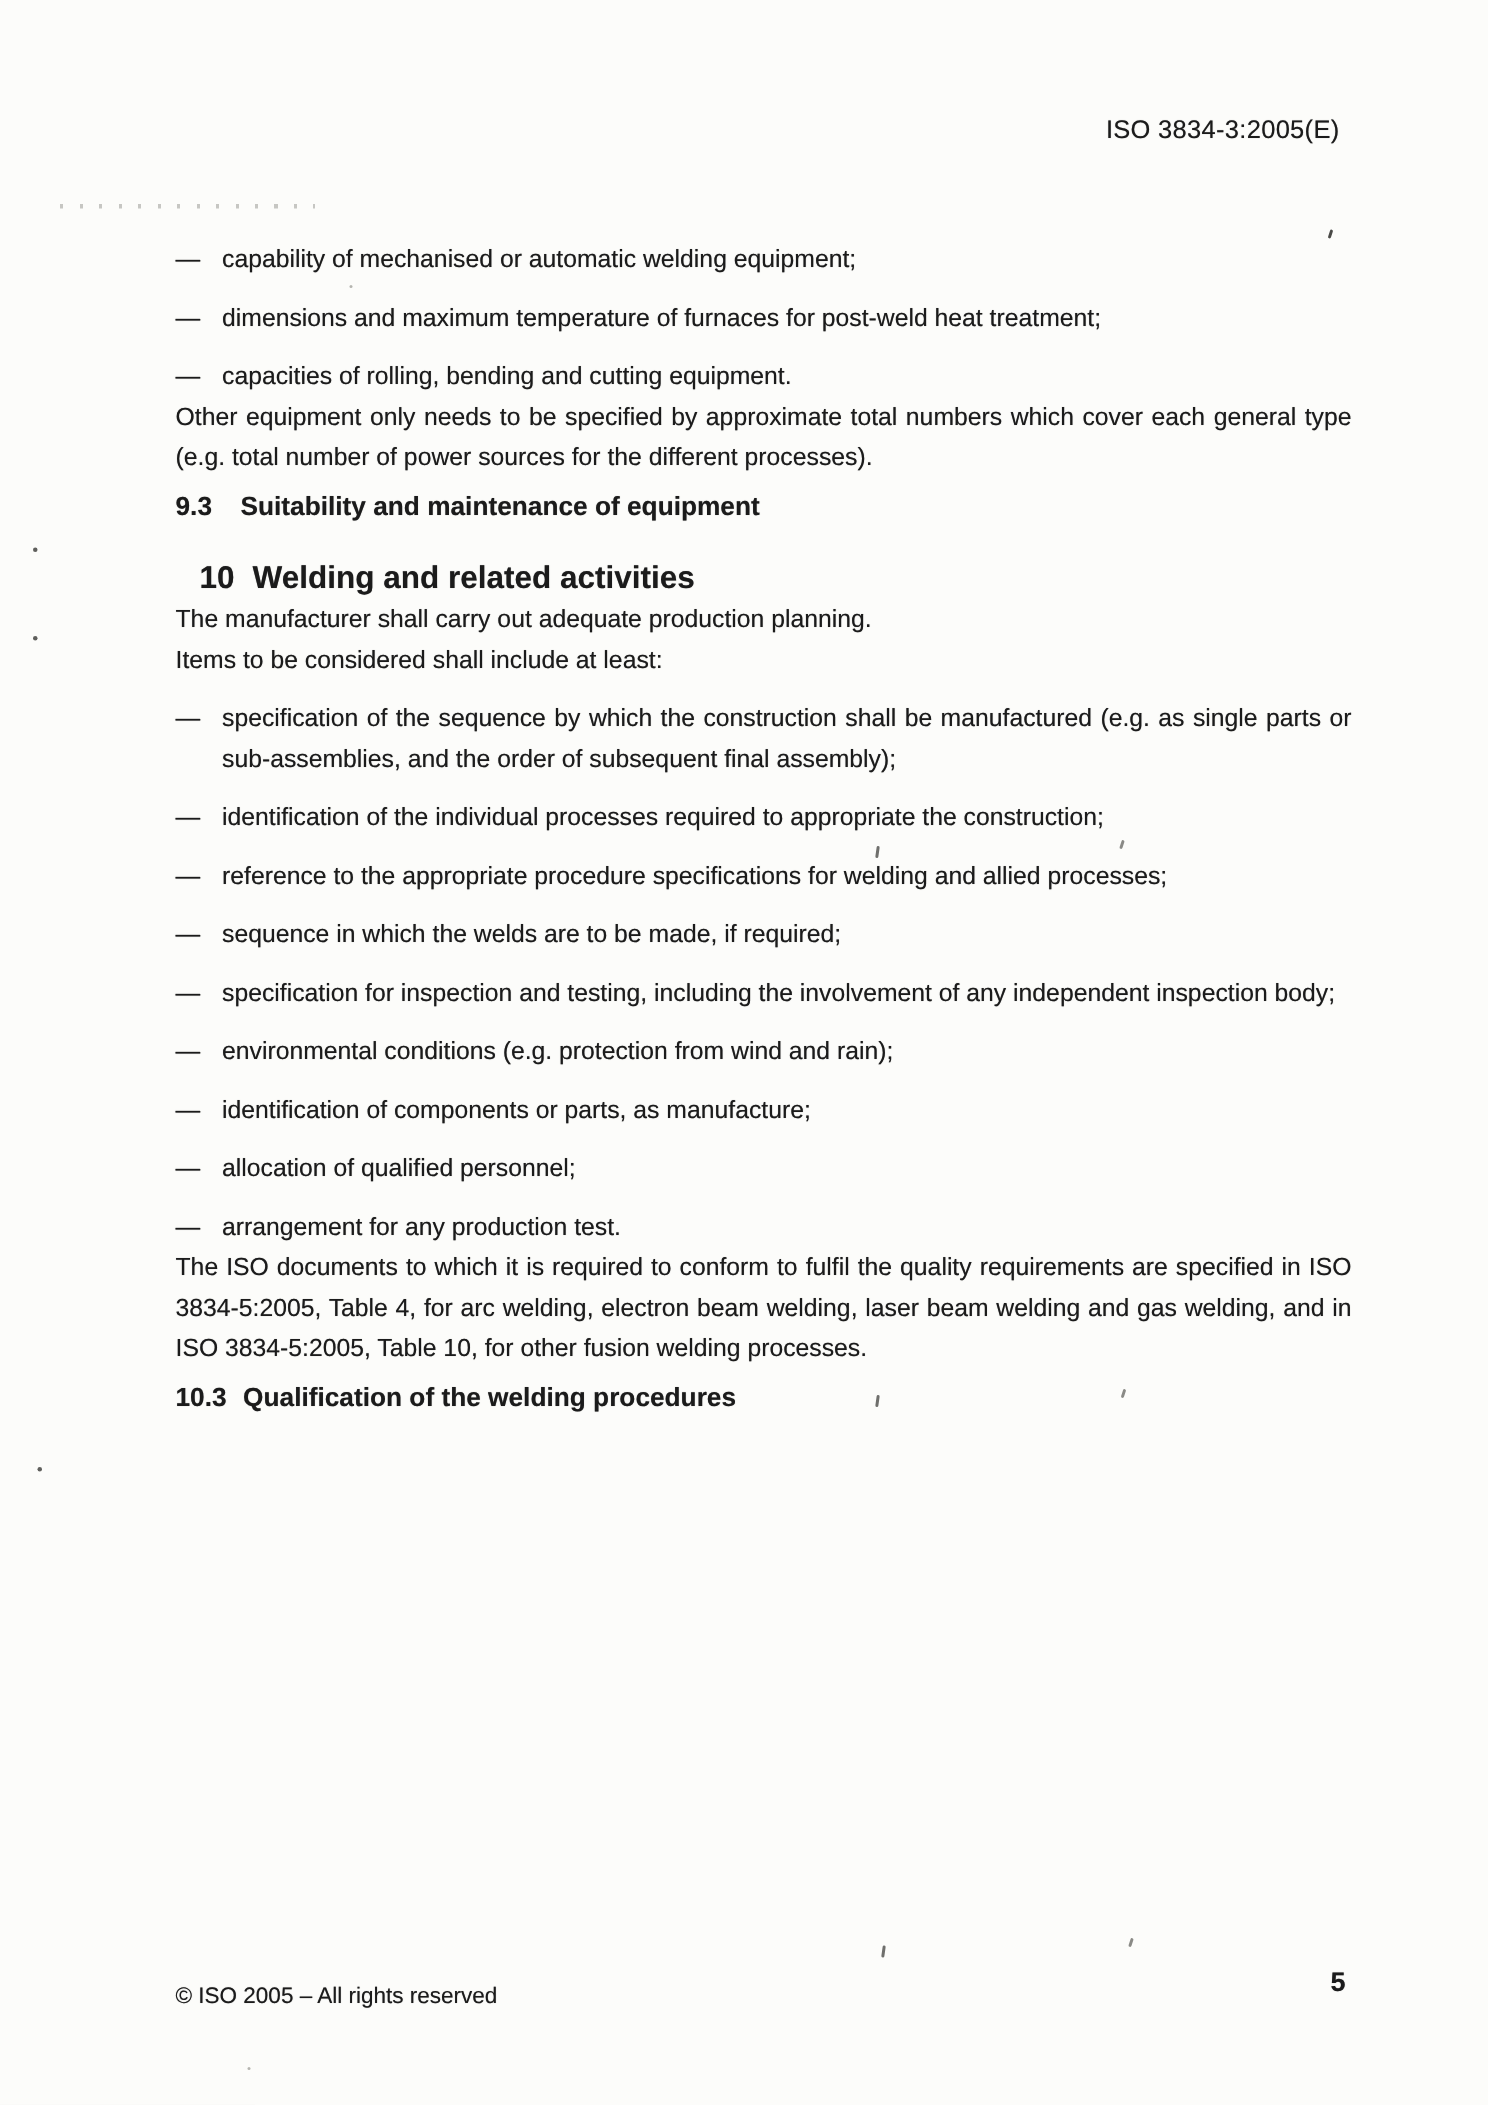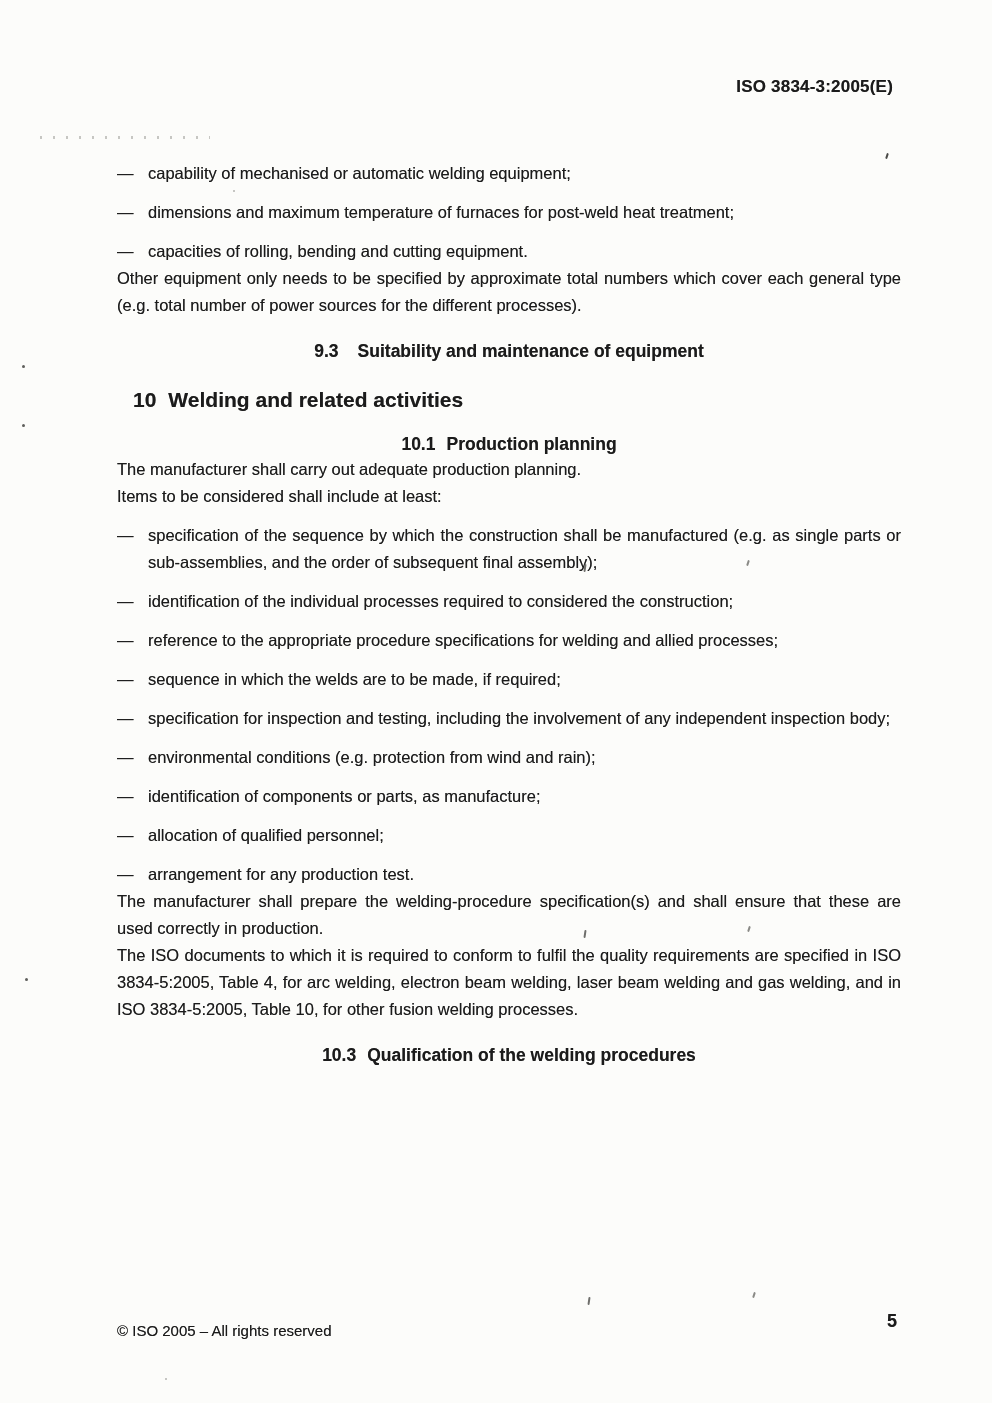--- a/index.html
+++ b/index.html
@@ -12,21 +12,21 @@
     position: relative;
     width: 992px; height: 1403px;
     background: #fcfcfa;
     color: #1b1b1b;
     overflow: hidden;
     text-shadow: 0 0 0.5px rgba(20,20,20,0.55);
   }
   .header {
     position: absolute;
     top: 77px; right: 99px;
-    font-size: 17px; font-weight: 700;
+    font-size: 17px; font-weight: 400;
     letter-spacing: 0.2px;
   }
   .content {
     position: absolute;
     left: 117px; top: 97px;
     width: 784px;
     font-size: 16.5px;
     line-height: 27px;
   }
   .content p { margin: 0; text-align: justify; }
@@ -39,22 +39,22 @@
   li.li:first-child { margin-top: 0; }
   .dash { flex: 0 0 31px; }
   .li-text { flex: 1 1 auto; text-align: justify; }
   .note { margin-top: 12px; }
   h2.sec1 {
     margin: 23px 0 0 16px;
     font-size: 21px; line-height: 28px; font-weight: 700;
   }
   h2.sec1 .h-num { margin-right: 12px; }
   h3.sec2 {
-    margin: 20px 0 0 0;
-    font-size: 17.5px; line-height: 24px; font-weight: 700; text-align: center;
+    margin: 6px 0 0 0;
+    font-size: 17.5px; line-height: 24px; font-weight: 700;
   }
   h3.sec2 .h-num { margin-right: 11px; }
   h3.sec2.wide-num .h-num { margin-right: 19px; }
   h3.h-after-h2 { margin-top: 18px; }
   .footer-copyright {
     position: absolute;
     left: 117px; top: 1322px;
     font-size: 15px;
   }
   .footer-page-num {
@@ -104,34 +104,31 @@
     <p class="note">Other equipment only needs to be specified by approximate total numbers which cover each general type (e.g. total number of power sources for the different processes).</p>
 
     <h3 class="sec2 wide-num">
       <span class="h-num">9.3</span><span class="h-title">Suitability and maintenance of equipment</span>
     </h3>
 
     <h2 class="sec1">
       <span class="h-num">10</span><span class="h-title">Welding and related activities</span>
     </h2>
 
-    <h3 class="sec2 h-after-h2">
-      <span class="h-num">10.1</span><span class="h-title">Production planning</span>
-    </h3>
     <p class="para">The manufacturer shall carry out adequate production planning.</p>
     <p class="para-tight">Items to be considered shall include at least:</p>
 
     <ul class="dash-list planning">
       <li class="li">
         <span class="dash">—</span>
         <span class="li-text">specification of the sequence by which the construction shall be manufactured (e.g. as single parts or sub-assemblies, and the order of subsequent final assembly);</span>
       </li>
       <li class="li">
         <span class="dash">—</span>
-        <span class="li-text">identification of the individual processes required to considered the construction;</span>
+        <span class="li-text">identification of the individual processes required to appropriate the construction;</span>
       </li>
       <li class="li">
         <span class="dash">—</span>
         <span class="li-text">reference to the appropriate procedure specifications for welding and allied processes;</span>
       </li>
       <li class="li">
         <span class="dash">—</span>
         <span class="li-text">sequence in which the welds are to be made, if required;</span>
       </li>
       <li class="li">
@@ -149,21 +146,20 @@
       <li class="li">
         <span class="dash">—</span>
         <span class="li-text">allocation of qualified personnel;</span>
       </li>
       <li class="li">
         <span class="dash">—</span>
         <span class="li-text">arrangement for any production test.</span>
       </li>
     </ul>
 
-    <p class="para">The manufacturer shall prepare the welding-procedure specification(s) and shall ensure that these are used correctly in production.</p>
     <p class="para-tight">The ISO documents to which it is required to conform to fulfil the quality requirements are specified in ISO 3834-5:2005, Table 4, for arc welding, electron beam welding, laser beam welding and gas welding, and in ISO 3834-5:2005, Table 10, for other fusion welding processes.</p>
 
     <h3 class="sec2">
       <span class="h-num">10.3</span><span class="h-title">Qualification of the welding procedures</span>
     </h3>
 
   </div>
 
   <div class="art smudge-row"></div>
   <div class="art quote" style="left:886px; top:153px; background:#4a4a47;"></div>

